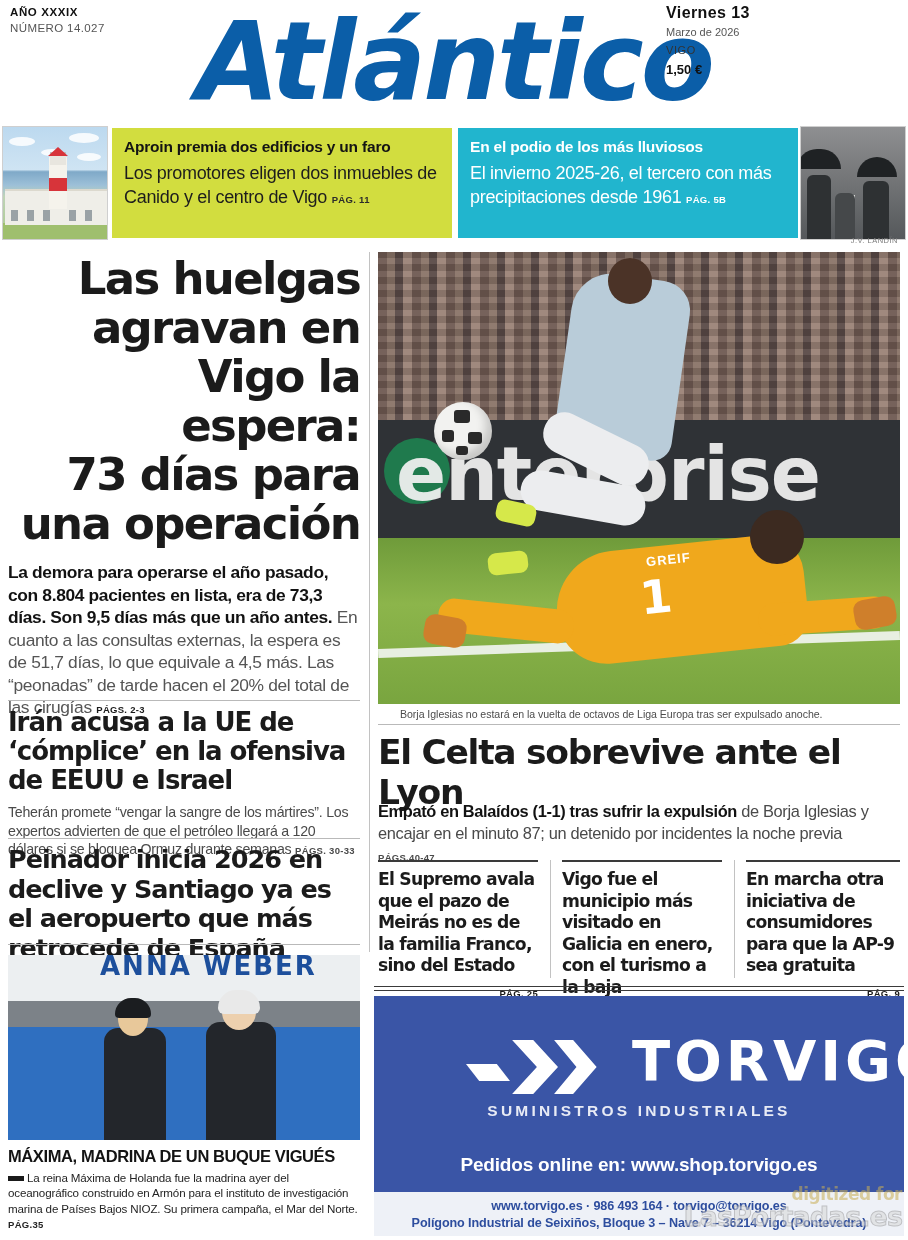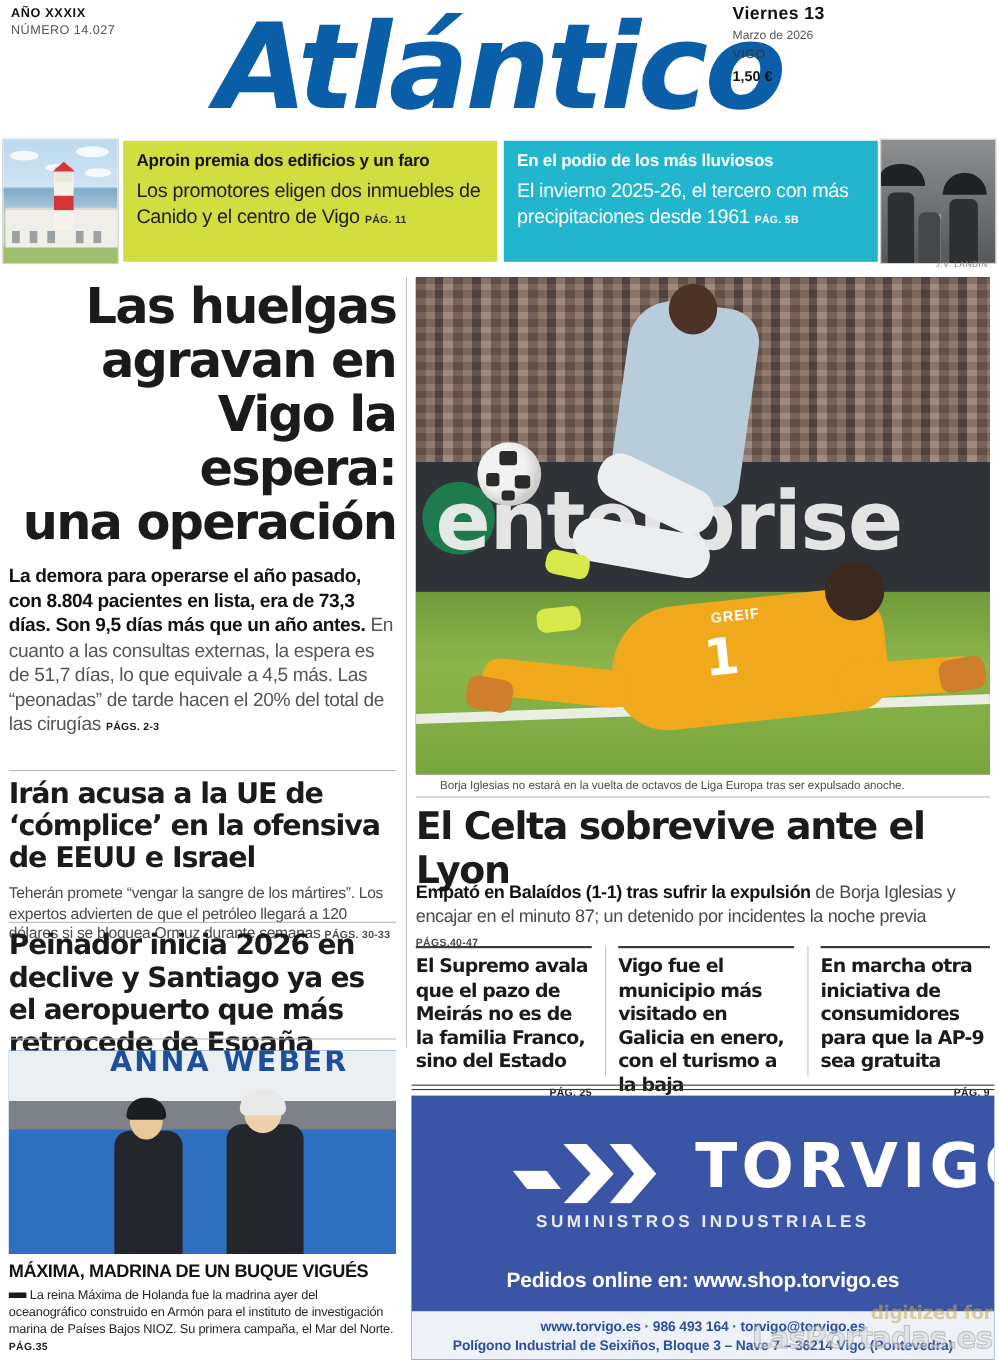--- a/index.html
+++ b/index.html
@@ -214,20 +214,21 @@
     </div>
   </div>
 
   <div class="vrule"></div>
 
   <div class="col-left">
     <div class="lead-hl">
       <div>Las huelgas</div>
       <div>agravan en</div>
       <div>Vigo la espera:</div>
+      <div>73 días para</div>
       <div>una operación</div>
     </div>
     <div class="lead-body">
       <b>La demora para operarse el año pasado, con 8.804 pacientes en lista, era de 73,3 días. Son 9,5 días más que un año antes.</b>
       <span class="g">En cuanto a las consultas externas, la espera es de 51,7 días, lo que equivale a 4,5 más. Las “peonadas” de tarde hacen el 20% del total de las cirugías</span>
       <span class="pg">PÁGS. 2-3</span>
     </div>
   </div>
 
   <div class="hr1"></div>

